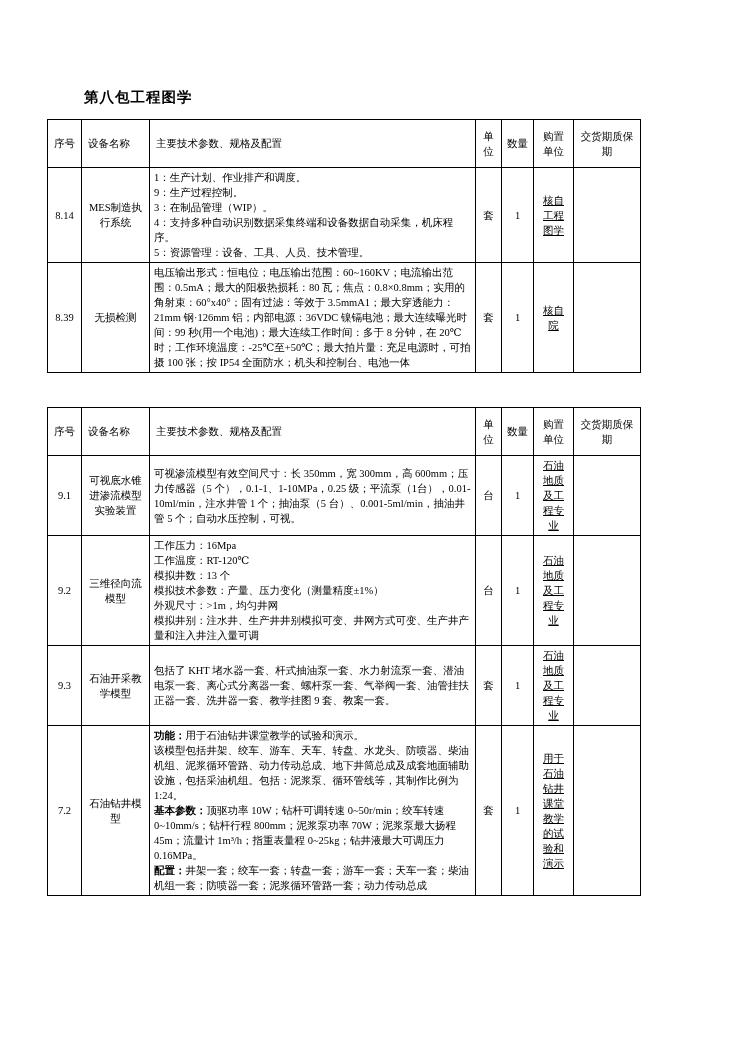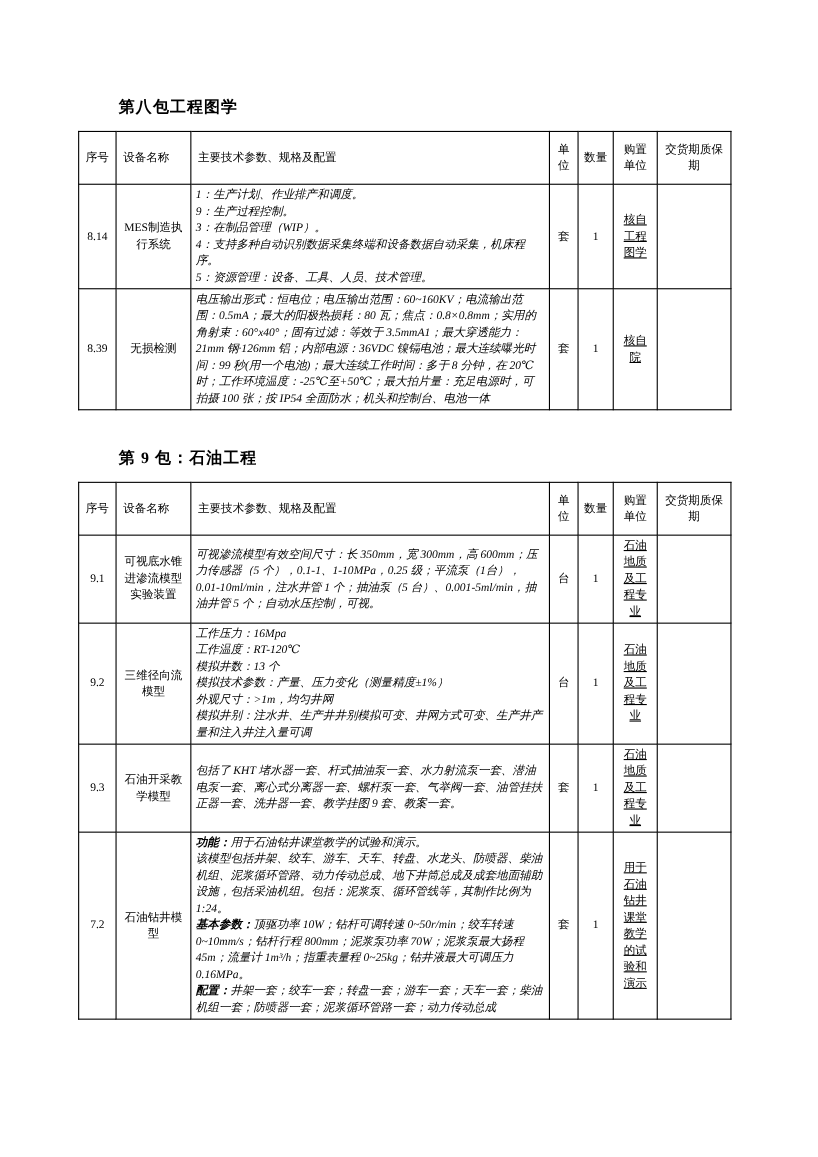--- a/index.html
+++ b/index.html
@@ -6,21 +6,21 @@
   body {
     width: 744px;
     min-height: 1052px;
     font-family: "Liberation Serif", "DejaVu Serif", serif;
     color: #000;
   }
   .page {
     box-sizing: border-box;
     width: 744px;
     min-height: 1052px;
-    padding: 88px 75px 60px 71px;
+    padding: 88px 75px 60px 47px;
     background: #fff;
   }
   .section-heading {
     font-size: 14.5px;
     font-weight: bold;
     margin: 0 0 12px 37px;
     letter-spacing: 1px;
   }
   .section + .section { margin-top: 34px; }
   table.spec-table {
@@ -41,21 +41,21 @@
   table.spec-table thead tr { height: 48px; }
   table.spec-table th { text-align: center; }
   table.spec-table th:nth-child(2),
   table.spec-table th:nth-child(3) { text-align: left; padding-left: 6px; }
   .w-no { width: 34px; } .w-name { width: 68px; } .w-spec { width: 326px; }
   .w-unit { width: 26px; } .w-qty { width: 32px; } .w-buyer { width: 40px; }
   .w-delivery { width: 67px; }
   td.c-no, td.c-unit, td.c-qty, td.c-buyer { text-align: center; }
   td.c-name { text-align: left; padding-left: 5px; }
   td.c-spec { vertical-align: top; text-align: left; padding: 3px 5px; }
-  td.c-spec p { margin: 0; font-style: italic; }
+  td.c-spec p { margin: 0; }
   td.c-buyer { word-break: break-all; text-decoration: underline; }
   td.c-name { word-break: break-all; text-align: center; }
   .bold { font-weight: bold; }
 </style>
 </head>
 <body>
 
 <div class="page">
 
   <div class="section">
@@ -106,21 +106,20 @@
             <td class="c-unit">套</td>
             <td class="c-qty">1</td>
             <td class="c-buyer">核自院</td>
             <td class="c-delivery"></td>
           </tr>
         </tbody>
     </table>
   </div>
 
   <div class="section">
-    <h2 class="section-heading">第 9 包：石油工程</h2>
     <table class="spec-table">
       <colgroup>
         <col class="w-no">
           <col class="w-name">
           <col class="w-spec">
         <col class="w-unit">
           <col class="w-qty">
           <col class="w-buyer">
           <col class="w-delivery">
       </colgroup>

